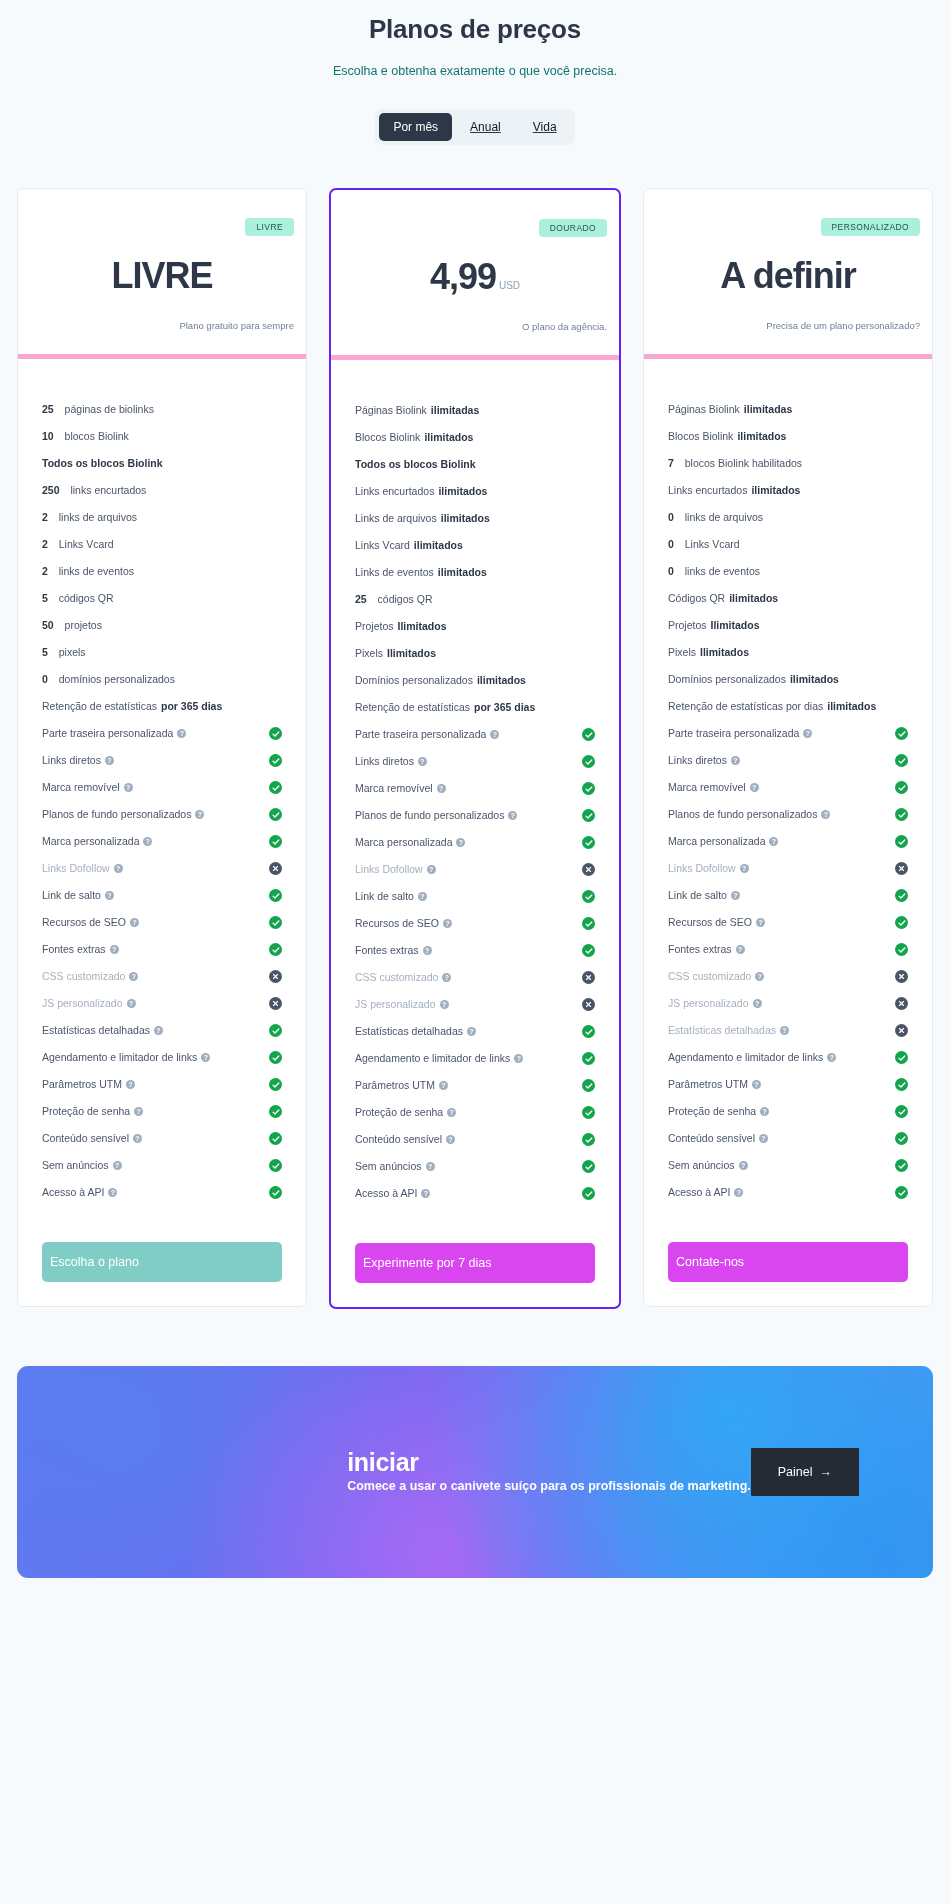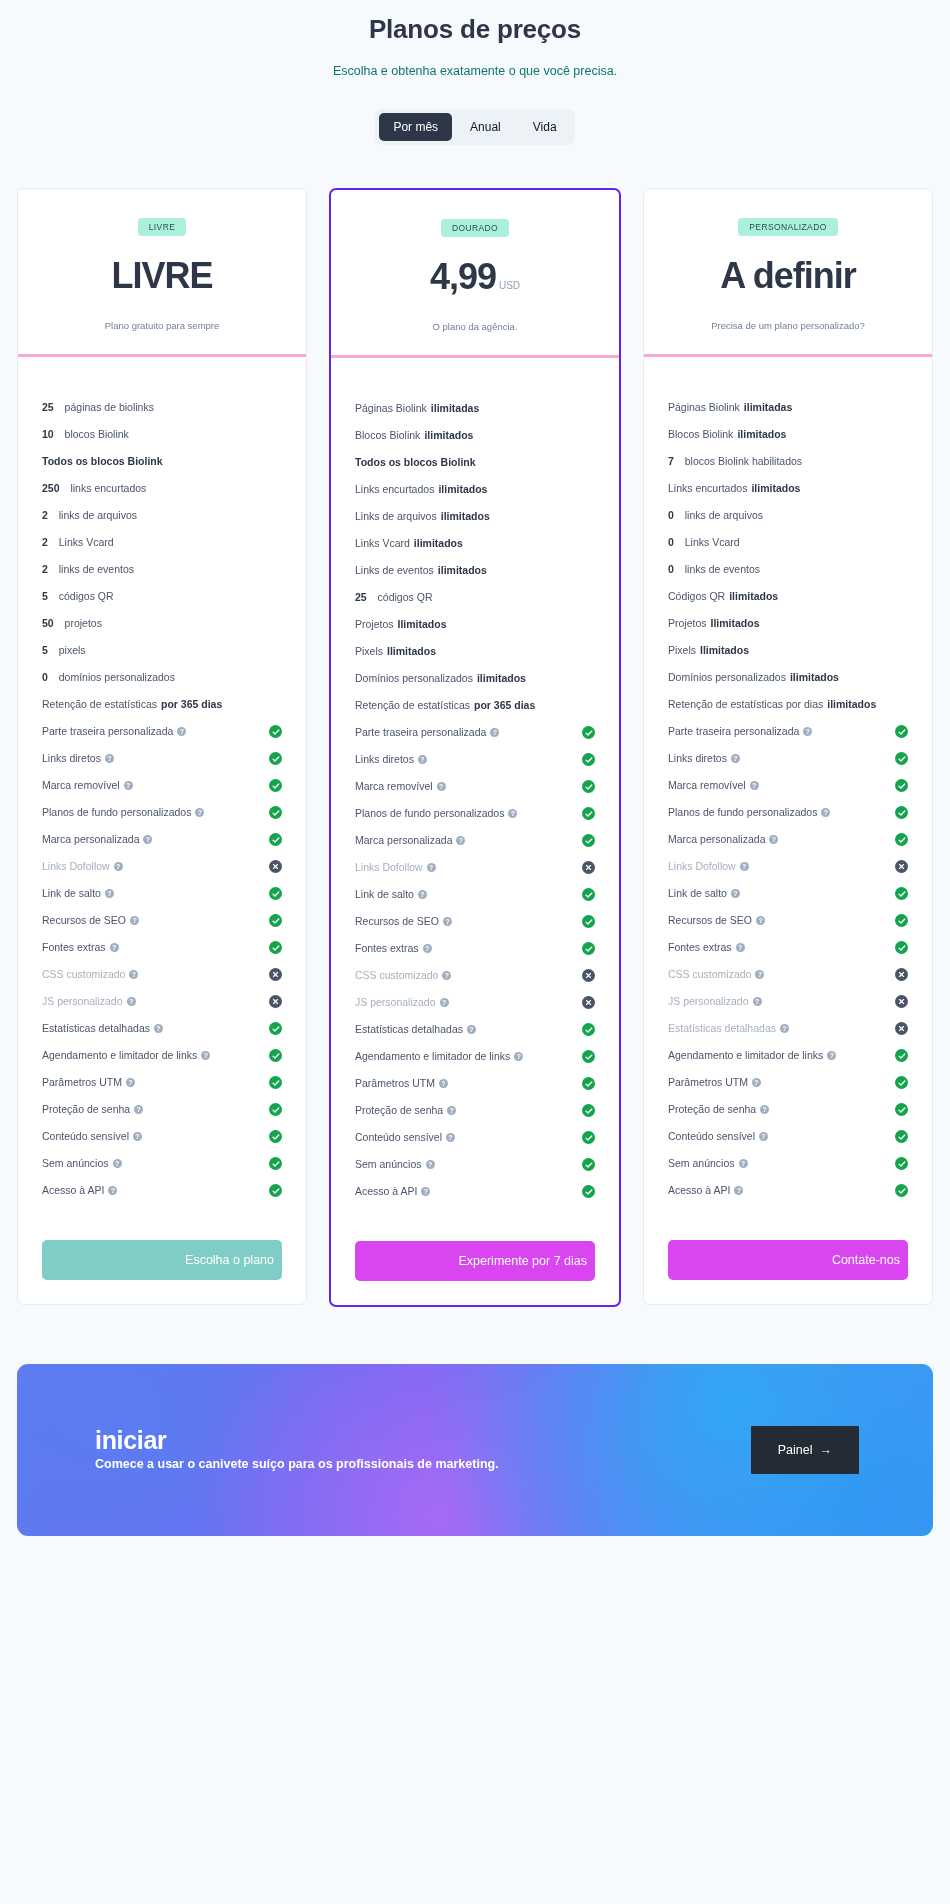--- a/index.html
+++ b/index.html
@@ -26,20 +26,21 @@
   }
 
   
   .toggle-wrap { display: flex; justify-content: center; margin-top: 31px; }
   .toggle {
     display: inline-flex;
     background: #edf2f7;
     border-radius: 7px;
     padding: 4px;
     gap: 4px;
+    text-decoration: underline;
   }
   .toggle-btn {
     font-family: "Liberation Sans", sans-serif;
     font-size: 12px;
     padding: 7px 14px;
     border: none;
     border-radius: 5px;
     background: transparent;
     color: #0f172a;
     cursor: pointer;
@@ -65,22 +66,22 @@
     border-radius: 7px;
     display: flex;
     flex-direction: column;
   }
   .card.featured {
     border: 2px solid #6622ee;
     border-radius: 7px;
   }
   .card-head {
     padding: 27px 12px 23px;
-    text-align: center;
-    border-bottom: 3px solid #f9a8d4;
+    text-align: right;
+    border-bottom: 5px solid #f9a8d4;
   }
   .badge {
     display: inline-block;
     background: #aaf0dc;
     color: #22564a;
     font-size: 8.5px;
     letter-spacing: 0.4px;
     padding: 4px 11px;
     border-radius: 4px;
     text-transform: uppercase;
@@ -163,42 +164,42 @@
   .cta {
     width: 100%;
     display: block;
     border: none;
     border-radius: 5px;
     padding: 13px 8px;
     font-family: "Liberation Sans", sans-serif;
     font-size: 12.5px;
     color: #ffffff;
     cursor: pointer;
-    text-align: right;
+    text-align: left;
   }
   .cta.solid { background: #d946ef; }
   .cta.muted { background: #7fcdc4; }
 
   
   .banner-wrap { padding: 0 17px; margin-top: 57px; }
   .banner {
     position: relative;
     border-radius: 11px;
     overflow: hidden;
-    height: 172px;
+    height: 212px;
     background:
       radial-gradient(circle at 78% 22%, #33a6f5 0%, rgba(51,166,245,0) 42%),
       radial-gradient(circle at 92% 78%, #2f8cf0 0%, rgba(47,140,240,0) 46%),
       radial-gradient(circle at 46% 88%, #a56bf5 0%, rgba(165,107,245,0) 48%),
       radial-gradient(circle at 12% 30%, #5a7df0 0%, rgba(90,125,240,0) 55%),
       radial-gradient(circle at 30% 62%, #7b5cf0 0%, rgba(123,92,240,0) 52%),
       linear-gradient(115deg, #5e7ff2 0%, #7b5ef2 38%, #8f63f0 60%, #4fb0f7 100%);
     display: flex;
     align-items: center;
-    justify-content: space-between;
+    justify-content: flex-end;
     padding: 0 74px 0 78px;
   }
   .banner-text { max-width: 420px; }
   .banner-title {
     font-size: 25px;
     font-weight: 700;
     color: #ffffff;
     letter-spacing: -0.3px;
   }
   .banner-sub {

